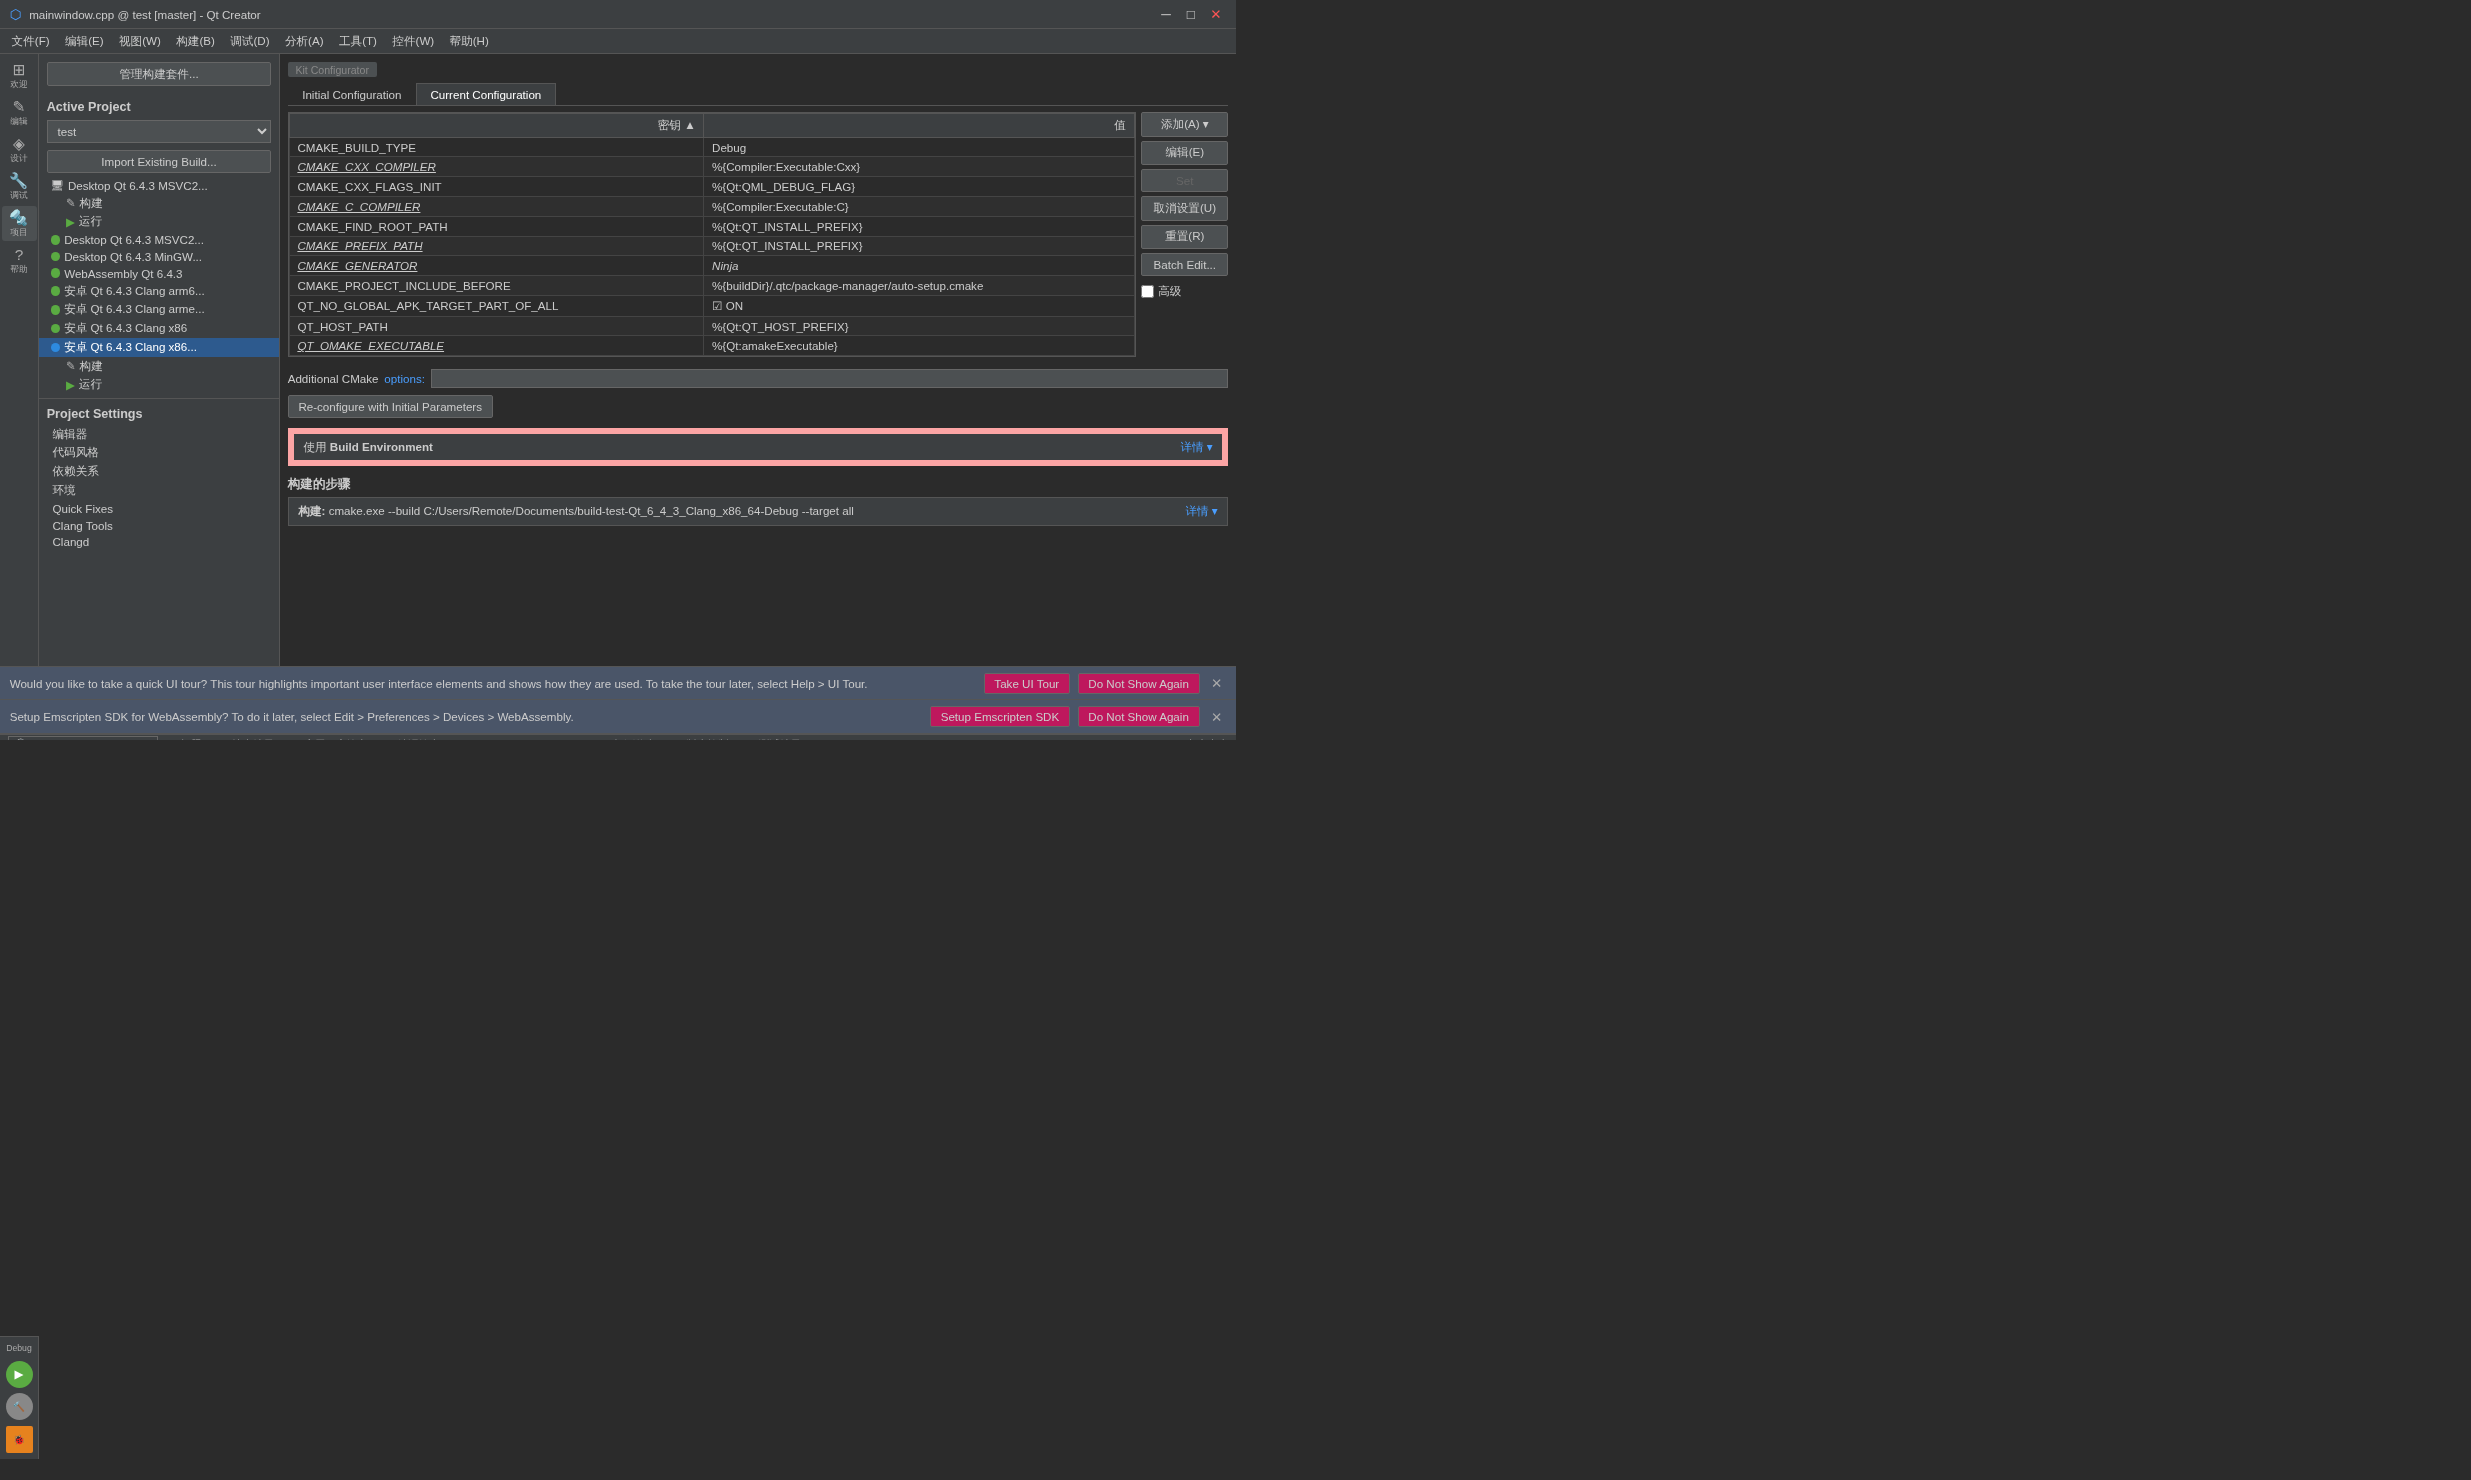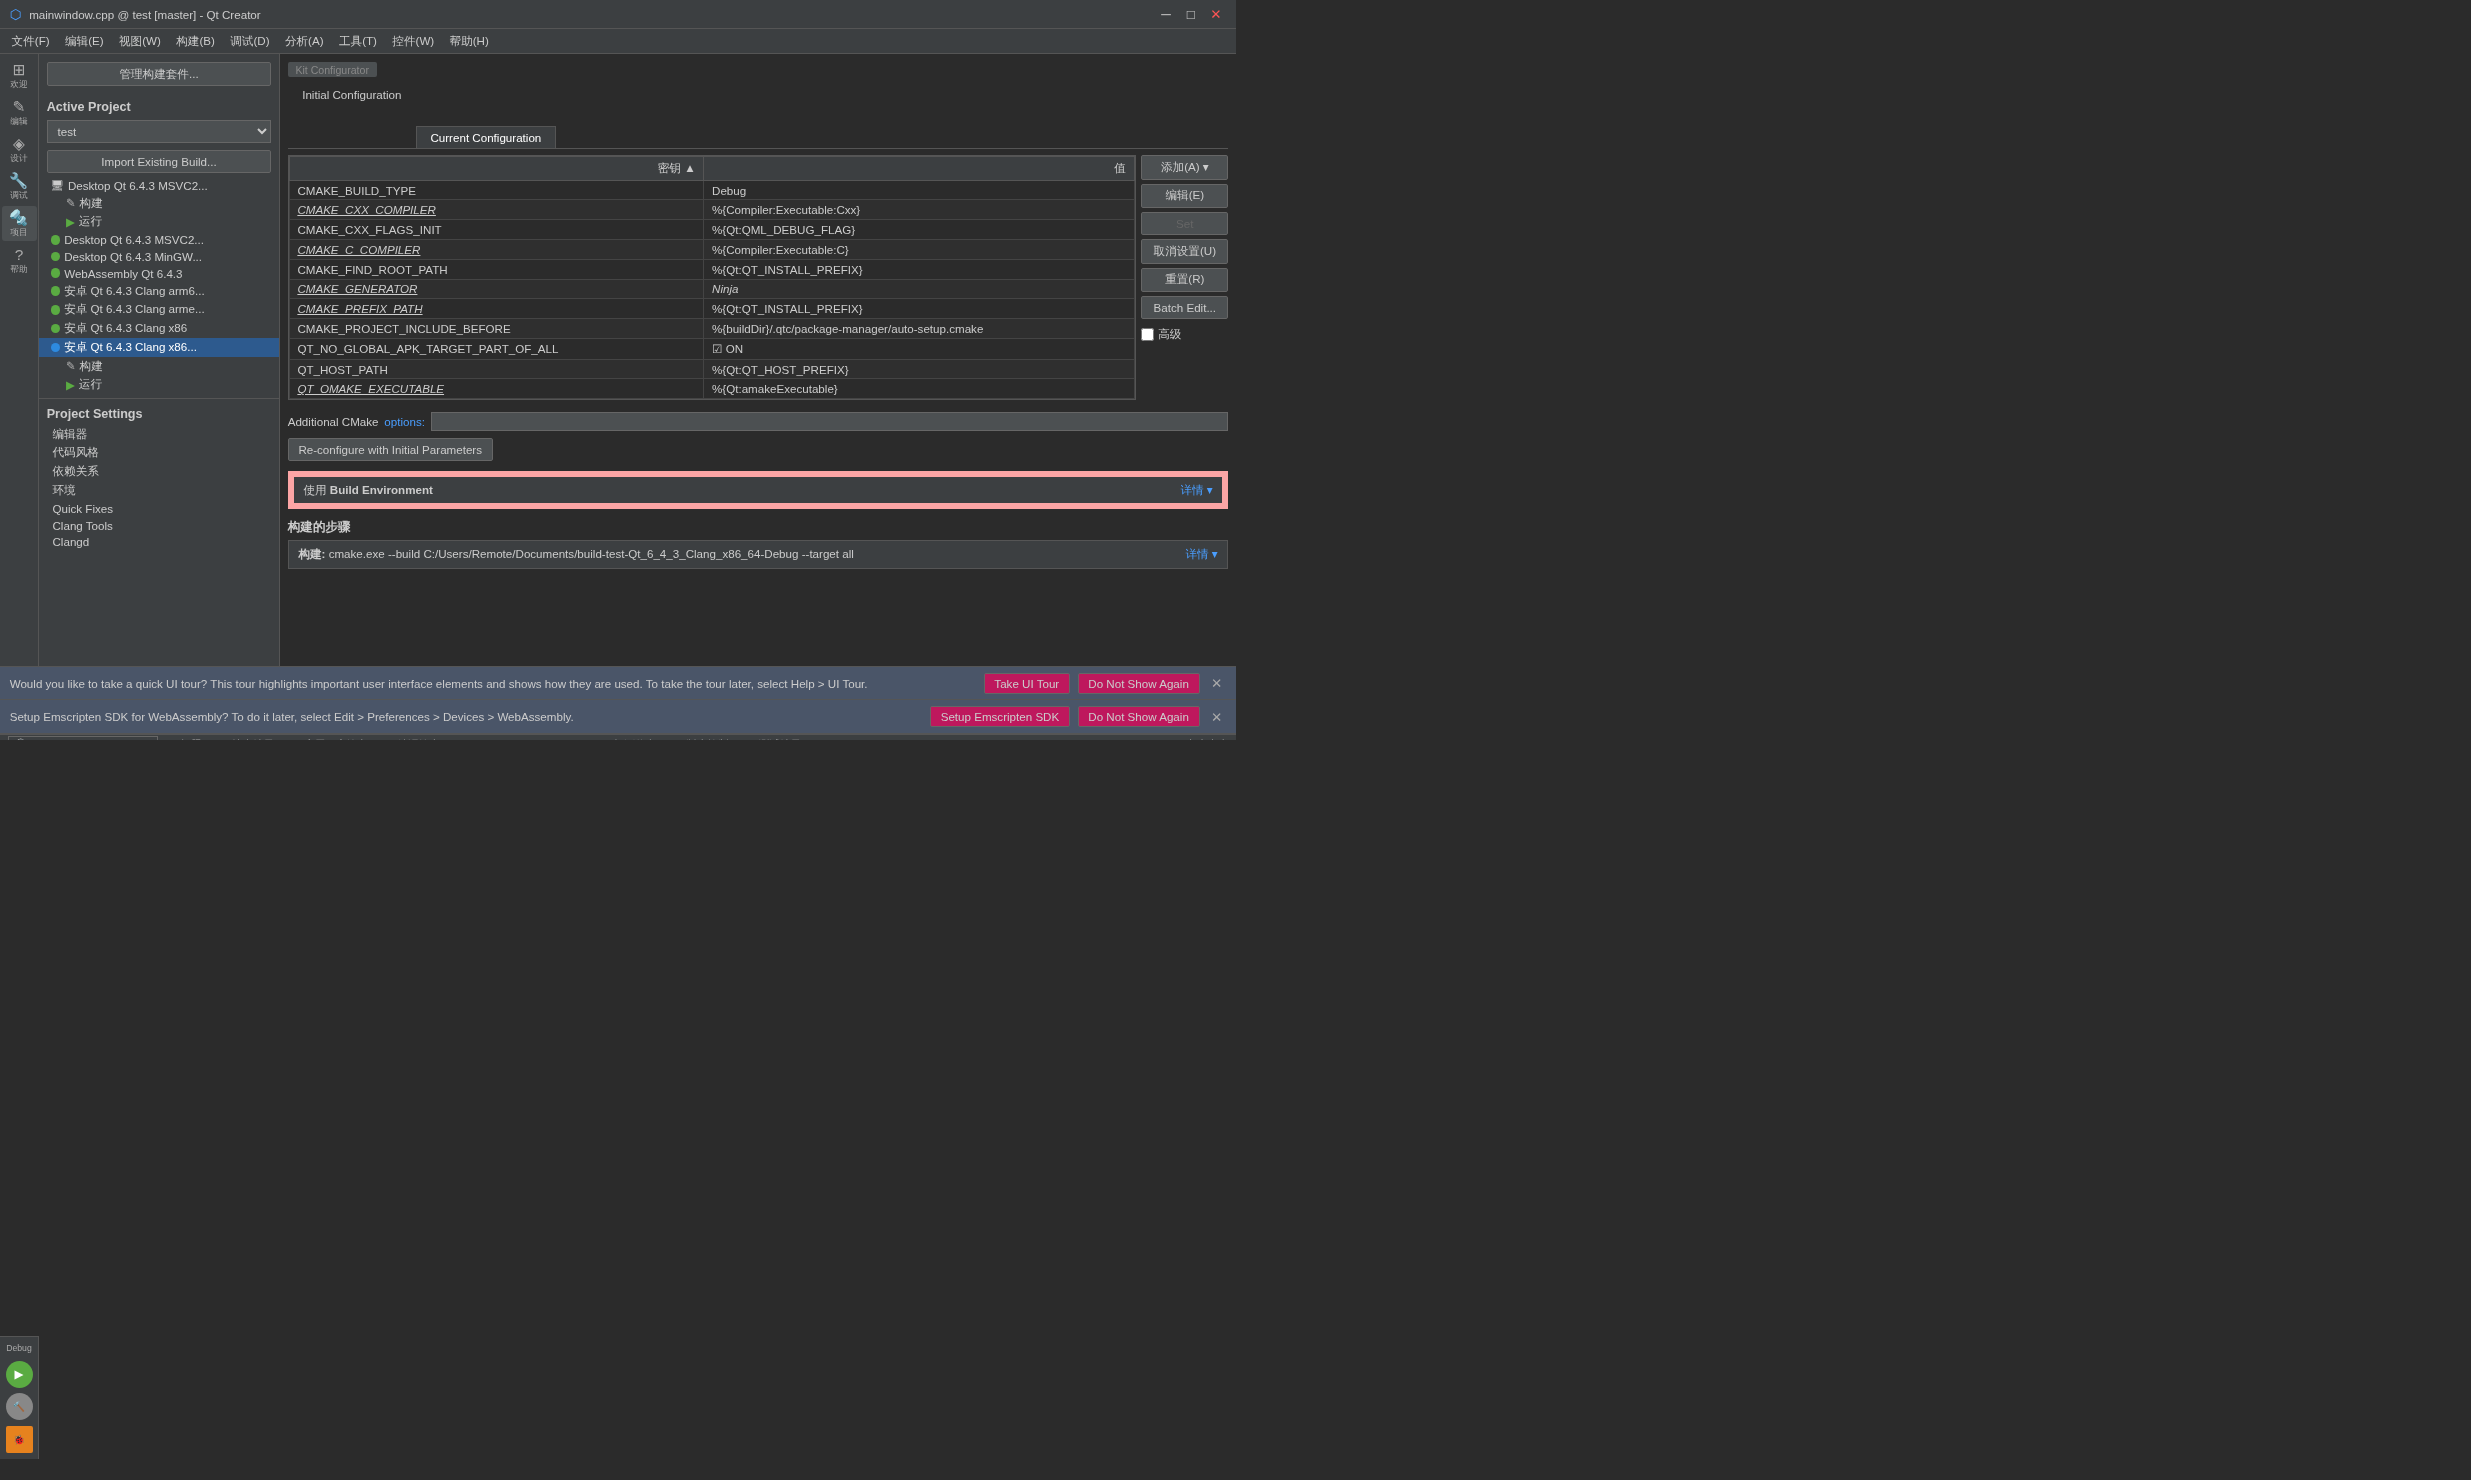--- a/index.html
+++ b/index.html
@@ -37,21 +37,21 @@
     .tree-item .dot { width: 9.7px; height: 9.7px; border-radius: 50%; background: #5aab42; display: inline-block; }
     .tree-item .dot-phone { background: #2d8ae0; }
     .sub-item { padding-left: 27px; }
     
     .project-settings-label { padding: 7.7px 7.7px 3.9px; font-weight: bold; color: #ccc; font-size: 12.6px; border-top: 1px solid #555; margin-top: 3.9px; }
     .settings-item { padding: 1.9px 7.7px 1.9px 13.5px; cursor: pointer; font-size: 11.6px; color: #ccc; }
     .kit-label { font-size: 10.6px; color: #888; background: #4c5052; display: inline-block; padding: 1.9px 7.7px; border-radius: 1.9px; }
     
     .tabs { display: flex; margin-bottom: 5.8px; border-bottom: 1px solid #555; }
     .tab { padding: 3.9px 13.5px; cursor: pointer; font-size: 11.6px; color: #ccc; border: 1px solid transparent; border-bottom: none; }
-    .tab.active { background: #3c3f41; border-color: #555; color: #fff; margin-top: 43px; }
+    .tab.active { background: #3c3f41; border-color: #555; color: #fff; }
     
     .filter-box { width: 100%; padding: 2.9px 7.7px; background: #4c5052; border: 1px solid #666; color: #ccc; font-size: 11.6px; margin-bottom: 5.8px; border-radius: 1.9px; }
     
     .cmake-table { width: 100%; border-collapse: collapse; font-size: 11.6px; }
     .cmake-table th { background: #3c3f41; padding: 3.9px 7.7px; text-align: right; border: 1px solid #555; color: #ccc; font-weight: normal; }
     .cmake-table td { padding: 2.9px 7.7px; border: 1px solid #444; color: #ccc; }
     .cmake-table tr:nth-child(even) { background: #2f2f2f; }
     .cmake-table tr:nth-child(odd) { background: #2b2b2b; }
     .cmake-table tr.italic-key td:first-child { font-style: italic; text-decoration: underline; }
     .action-btn { padding: 3.9px 9.7px; background: #4c5052; border: 1px solid #666; color: #ccc; cursor: pointer; font-size: 11.6px; border-radius: 1.9px; width: 87px; }
@@ -259,26 +259,26 @@
                 </tr>
                 <tr class="italic-key">
                   <td><i>CMAKE_C_COMPILER</i></td>
                   <td>%{Compiler:Executable:C}</td>
                 </tr>
                 <tr>
                   <td>CMAKE_FIND_ROOT_PATH</td>
                   <td>%{Qt:QT_INSTALL_PREFIX}</td>
                 </tr>
                 <tr class="italic-key">
+                  <td><i>CMAKE_PREFIX_PATH</i></td>
+                  <td>%{Qt:QT_INSTALL_PREFIX}</td>
+                </tr>
+                <tr class="italic-key">
                   <td><i>CMAKE_GENERATOR</i></td>
                   <td><i>Ninja</i></td>
-                </tr>
-                <tr class="italic-key">
-                  <td><i>CMAKE_PREFIX_PATH</i></td>
-                  <td>%{Qt:QT_INSTALL_PREFIX}</td>
                 </tr>
                 <tr>
                   <td>CMAKE_PROJECT_INCLUDE_BEFORE</td>
                   <td>%{buildDir}/.qtc/package-manager/auto-setup.cmake</td>
                 </tr>
                 <tr>
                   <td>QT_NO_GLOBAL_APK_TARGET_PART_OF_ALL</td>
                   <td>☑ ON</td>
                 </tr>
                 <tr>

